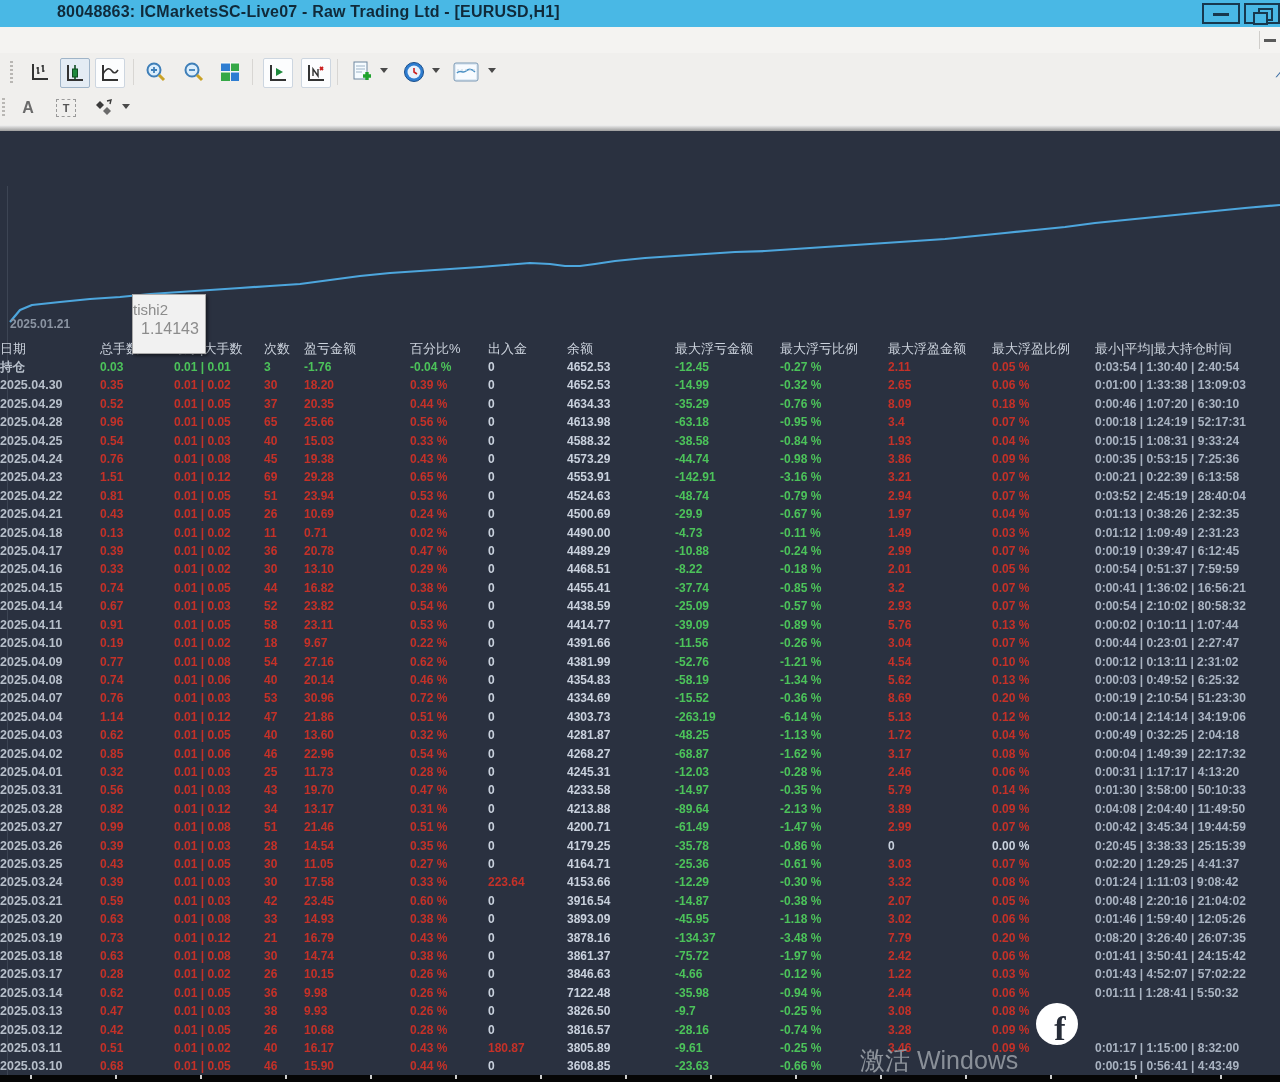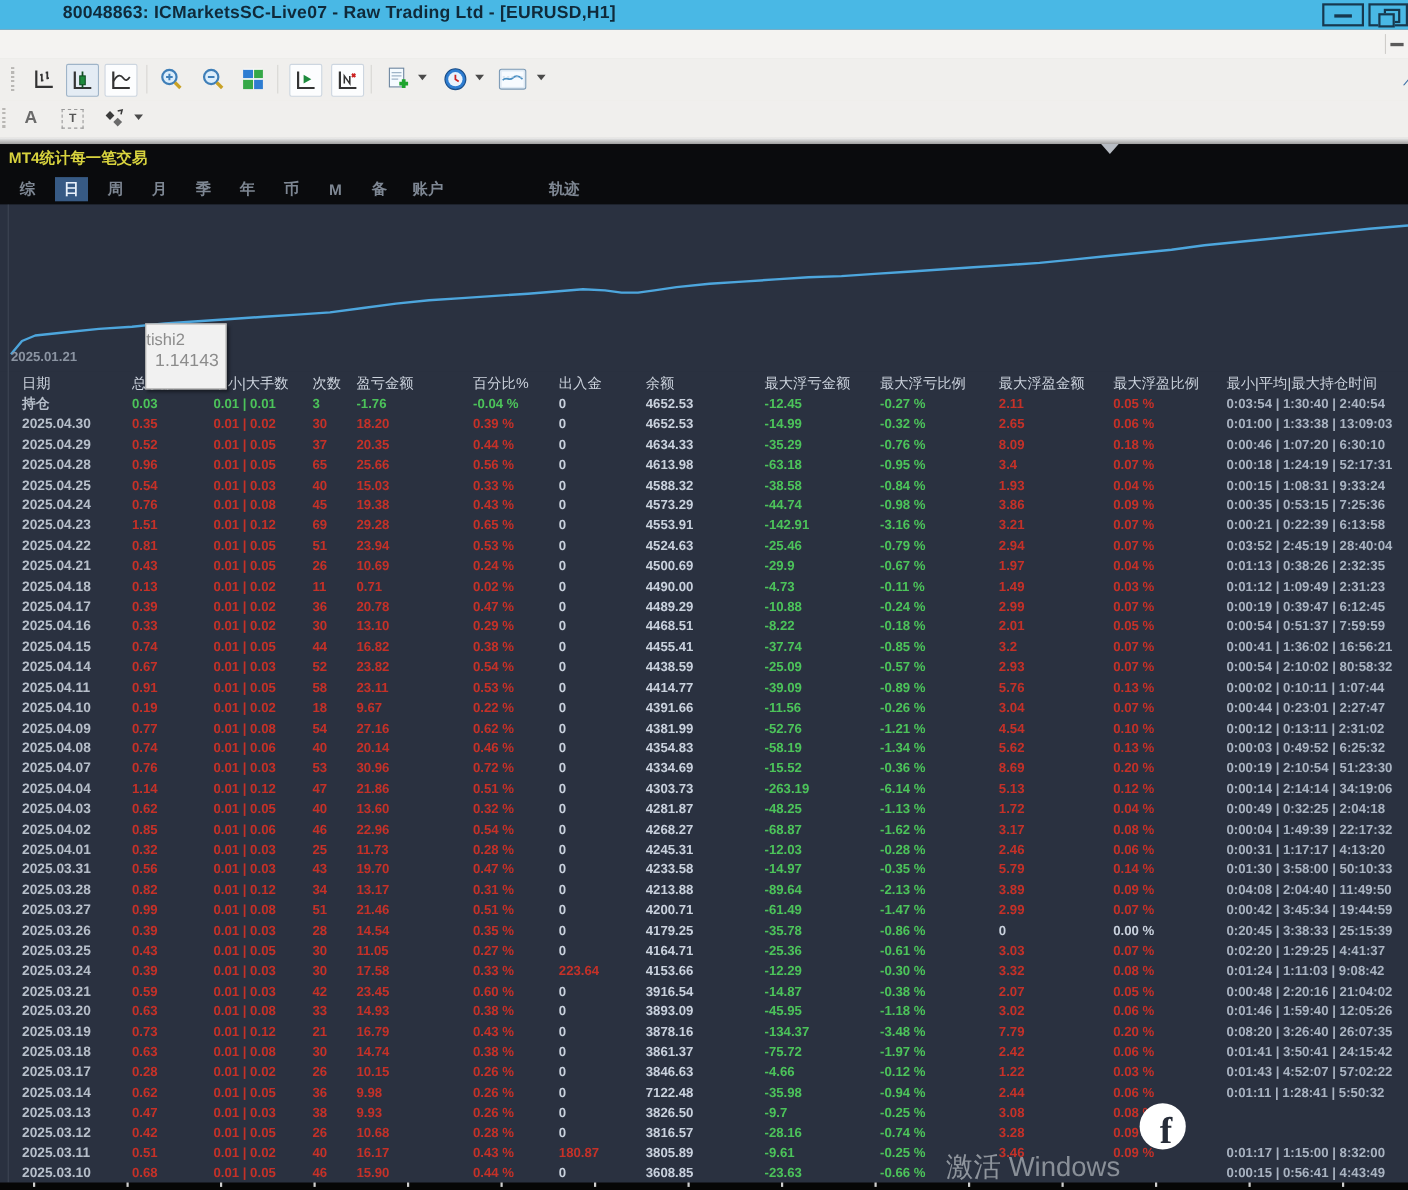--- a/index.html
+++ b/index.html
@@ -50,21 +50,21 @@
   
   .chartzone{position:absolute;left:0;top:186px;width:1280px;height:152px;background:#2a3140;}
   .leftline{position:absolute;left:7px;top:186px;width:1px;height:889px;background:#3d4554;}
   #curve{position:absolute;left:0;top:0;pointer-events:none;}
   .chart-date{position:absolute;left:10px;top:317px;font-size:12px;color:#8b94a2;font-weight:700;}
   .tooltip{position:absolute;left:132px;top:294px;width:72px;height:58px;background:#f1f1f1;
            border:1px solid #a9a9a9;box-shadow:2px 2px 3px rgba(0,0,0,.45);z-index:30;}
   .tooltip .l1{margin:6px 0 2px 0;font-size:15px;color:#8c8c8c;}
   .tooltip .l2{margin:2px 0 0 8px;font-size:16px;color:#8c8c8c;}
   
-  .stats{position:absolute;left:0;top:339px;width:1280px;padding-left:20px;box-sizing:border-box;}
+  .stats{position:absolute;left:0;top:339px;width:1280px;padding-left:0;box-sizing:border-box;}
   .trow,.thead{display:grid;grid-template-columns:100px 74px 90px 40px 106px 78px 79px 108px 105px 108px 104px 103px 165px;
          height:18.42px;line-height:18.42px;white-space:nowrap;}
   .thead{height:19px;line-height:19px;}
   .thead span{font-size:13px;color:#ccd3dd;font-weight:400;}
   .trow span{font-size:12px;font-weight:700;}
   .c-date{color:#b7bfca;font-size:12.5px !important;}
   .c-red{color:#c53128;}
   .c-green{color:#4cc35a;}
   .c-bal{color:#c9d1dd;}
   .c-time{color:#a9b3c1;}
@@ -201,37 +201,20 @@
           <path d="M7 3l4 4-4 4-4-4z" fill="#3b3b3b"></path>
           <path d="M14 9l4 4-4 4-4-4z" fill="#6b6b6b"></path>
           <path d="M14 3l4-1-1 4" stroke="#3b3b3b" stroke-width="1.4" fill="none"></path>
         </svg>
     </div>
     <div class="dd" style="left:122px;top:13px;"></div>
   </div>
 
   <div class="splitter"></div>
 
-  <div class="panel-head">
-    <span class="panel-title">MT4统计每一笔交易</span>
-    <div class="collapse-tri"></div>
-    <div class="tabsrow">
-        <span class="tab">综</span>
-        <span class="tab active">日</span>
-        <span class="tab">周</span>
-        <span class="tab">月</span>
-        <span class="tab">季</span>
-        <span class="tab">年</span>
-        <span class="tab">币</span>
-        <span class="tab">M</span>
-        <span class="tab">备</span>
-        <span class="tab">账户</span>
-        <span class="tab gap">轨迹</span>
-      </div>
-  </div>
 
   <div class="chartzone"></div>
   <div class="leftline"></div>
   <svg id="curve" width="1280" height="1082" viewBox="0 0 1280 1082">
     <polyline id="curvepoly" fill="none" stroke="#4da6dd" stroke-width="2.2" stroke-linejoin="round" points="10,322 20,310 32,305 60,302 90,299 120,297 150,294 180,292 210,290 240,288 270,286 300,284 330,280 360,276 390,273 420,271 450,269 480,267 505,265 530,263 550,264 565,266 580,266 595,264 615,261 645,258 675,256 705,254 735,252 765,251 795,249 825,247 855,245 885,243 915,241 945,239 975,236 1005,233 1035,230 1065,227 1095,223 1125,220 1155,217 1185,214 1215,211 1245,208 1280,205"></polyline>
   </svg>
   <span class="chart-date">2025.01.21</span>
   <div class="tooltip">
     <div class="l1">tishi2</div>
     <div class="l2">1.14143</div>
@@ -361,21 +344,21 @@
         </div>
         <div class="trow">
           <span class="c-date">2025.04.22</span>
           <span class="c-red">0.81</span>
           <span class="c-red">0.01 | 0.05</span>
           <span class="c-red">51</span>
           <span class="c-red">23.94</span>
           <span class="c-red">0.53 %</span>
           <span class="c-bal">0</span>
           <span class="c-bal">4524.63</span>
-          <span class="c-green">-25.46</span>
+          <span class="c-green">-48.74</span>
           <span class="c-green">-0.79 %</span>
           <span class="c-red">2.94</span>
           <span class="c-red">0.07 %</span>
           <span class="c-time">0:03:52 | 2:45:19 | 28:40:04</span>
         </div>
         <div class="trow">
           <span class="c-date">2025.04.21</span>
           <span class="c-red">0.43</span>
           <span class="c-red">0.01 | 0.05</span>
           <span class="c-red">26</span>

